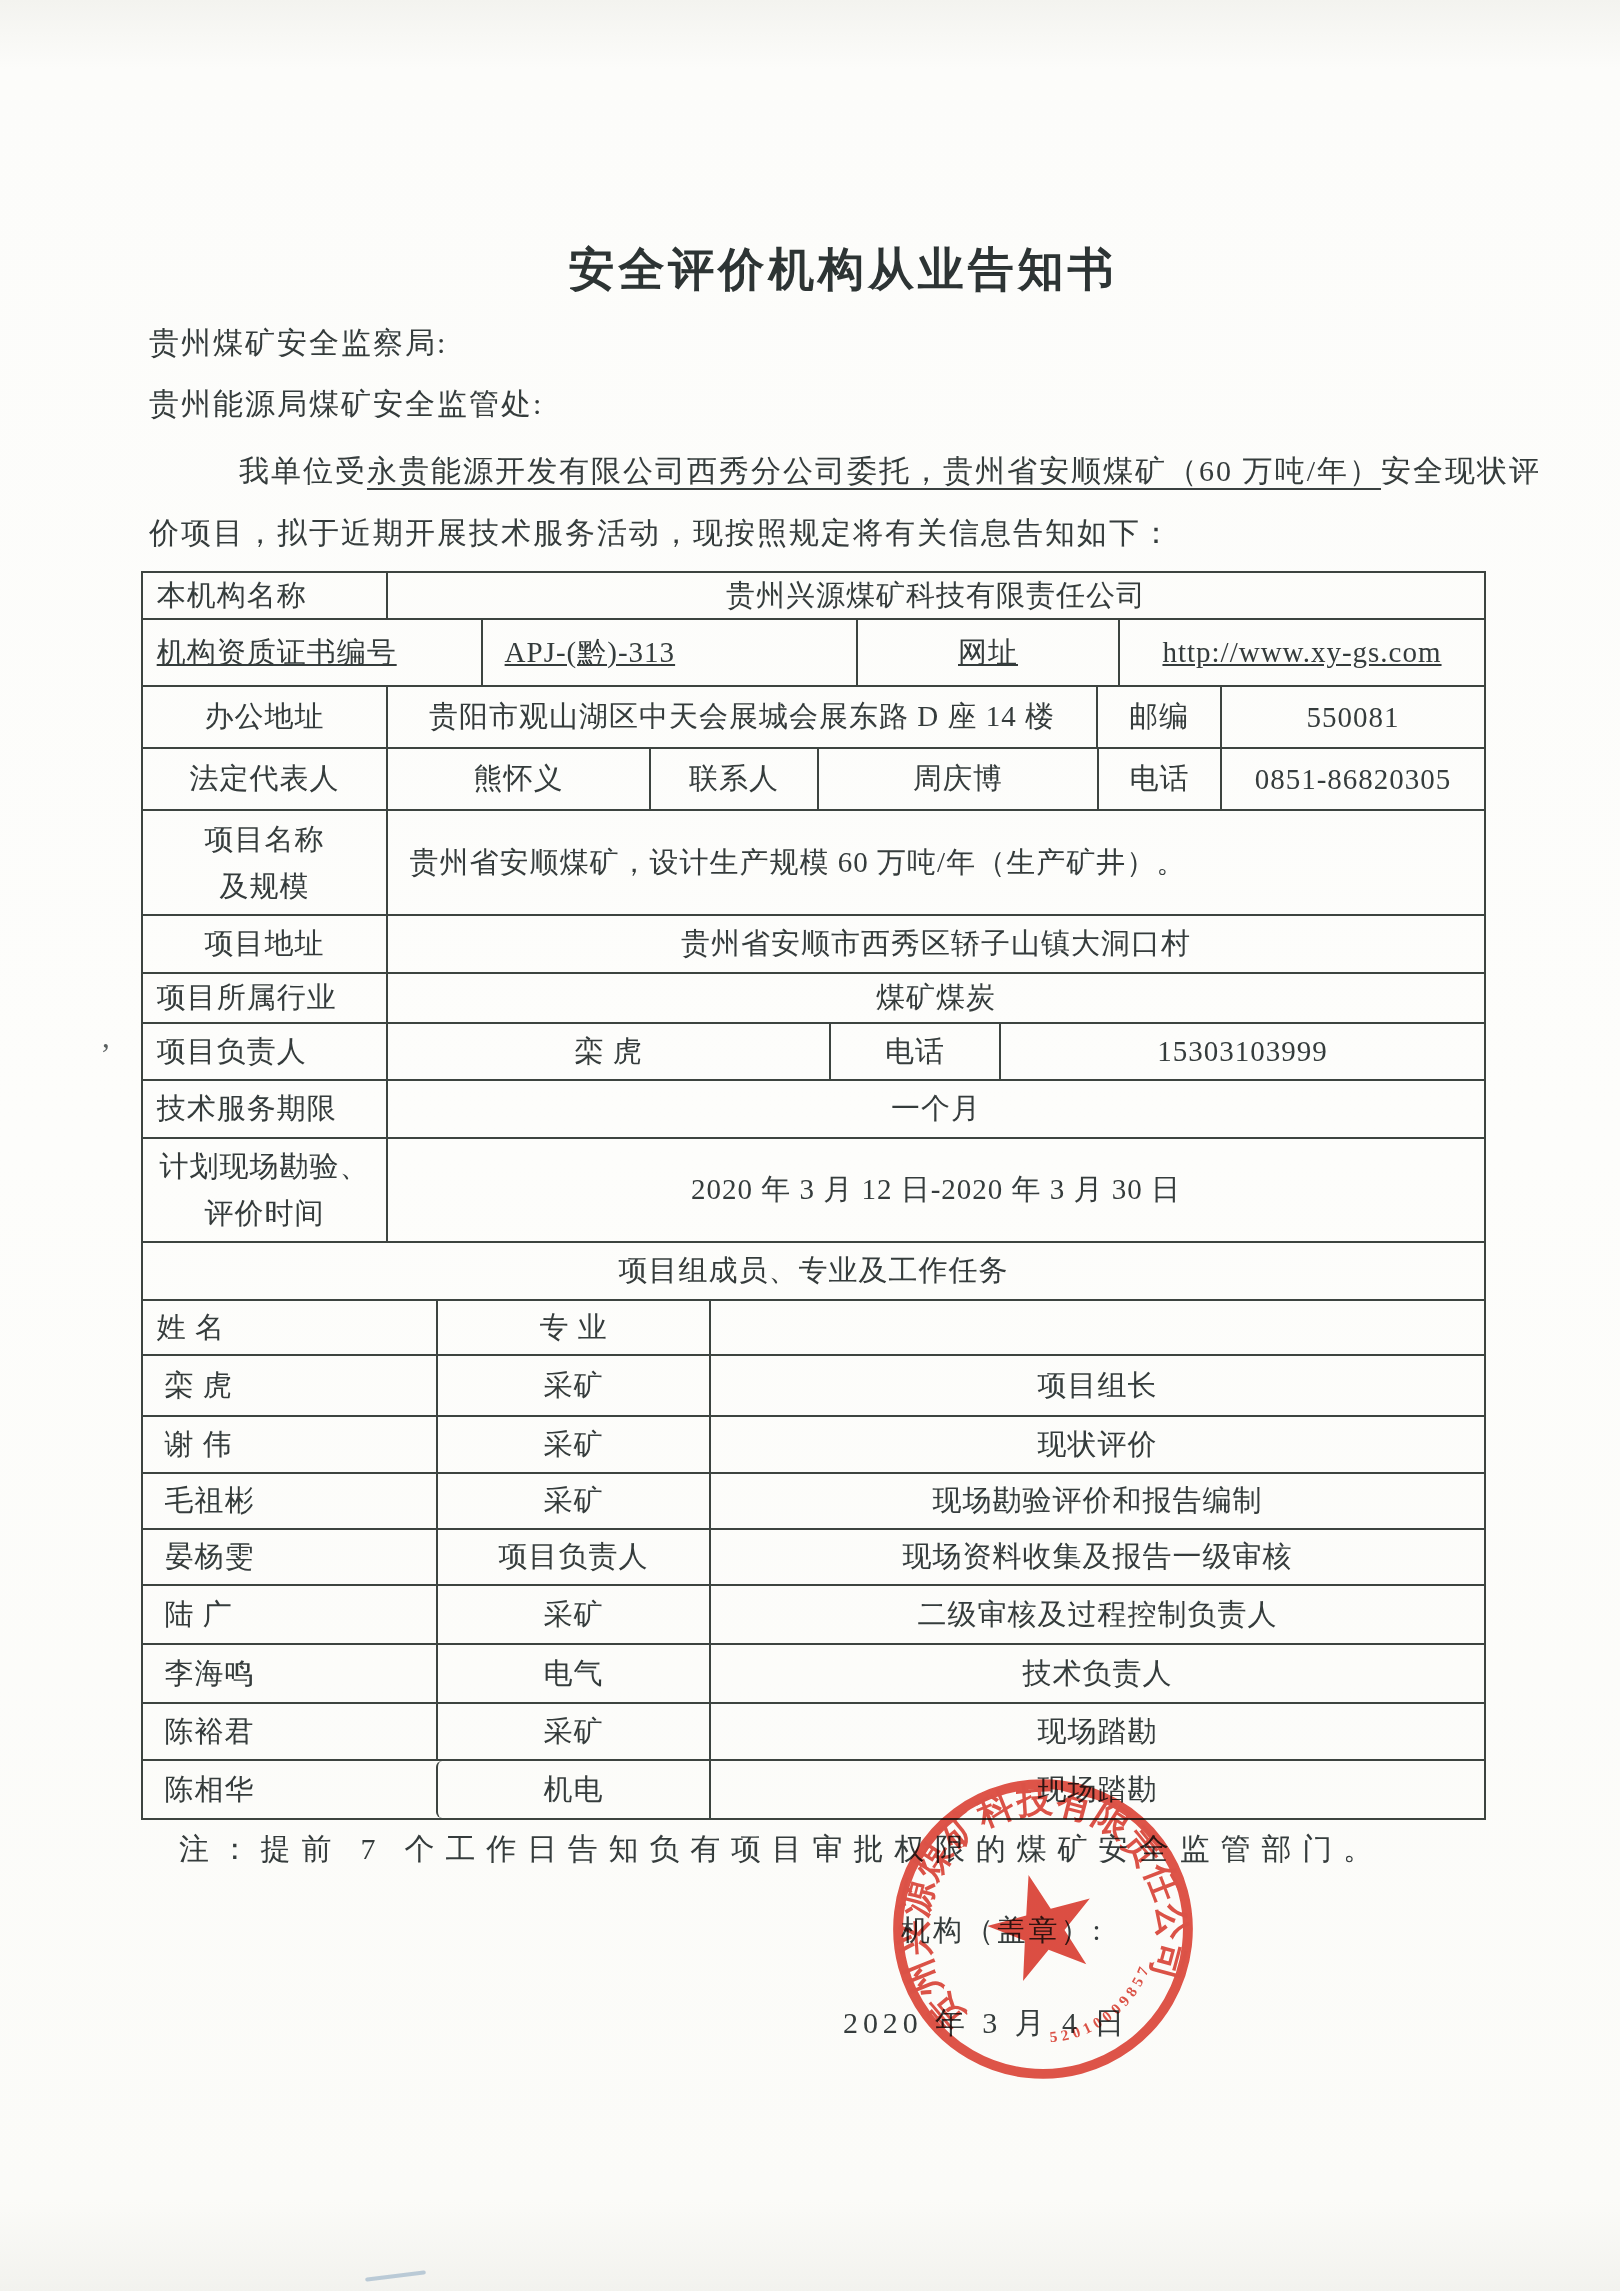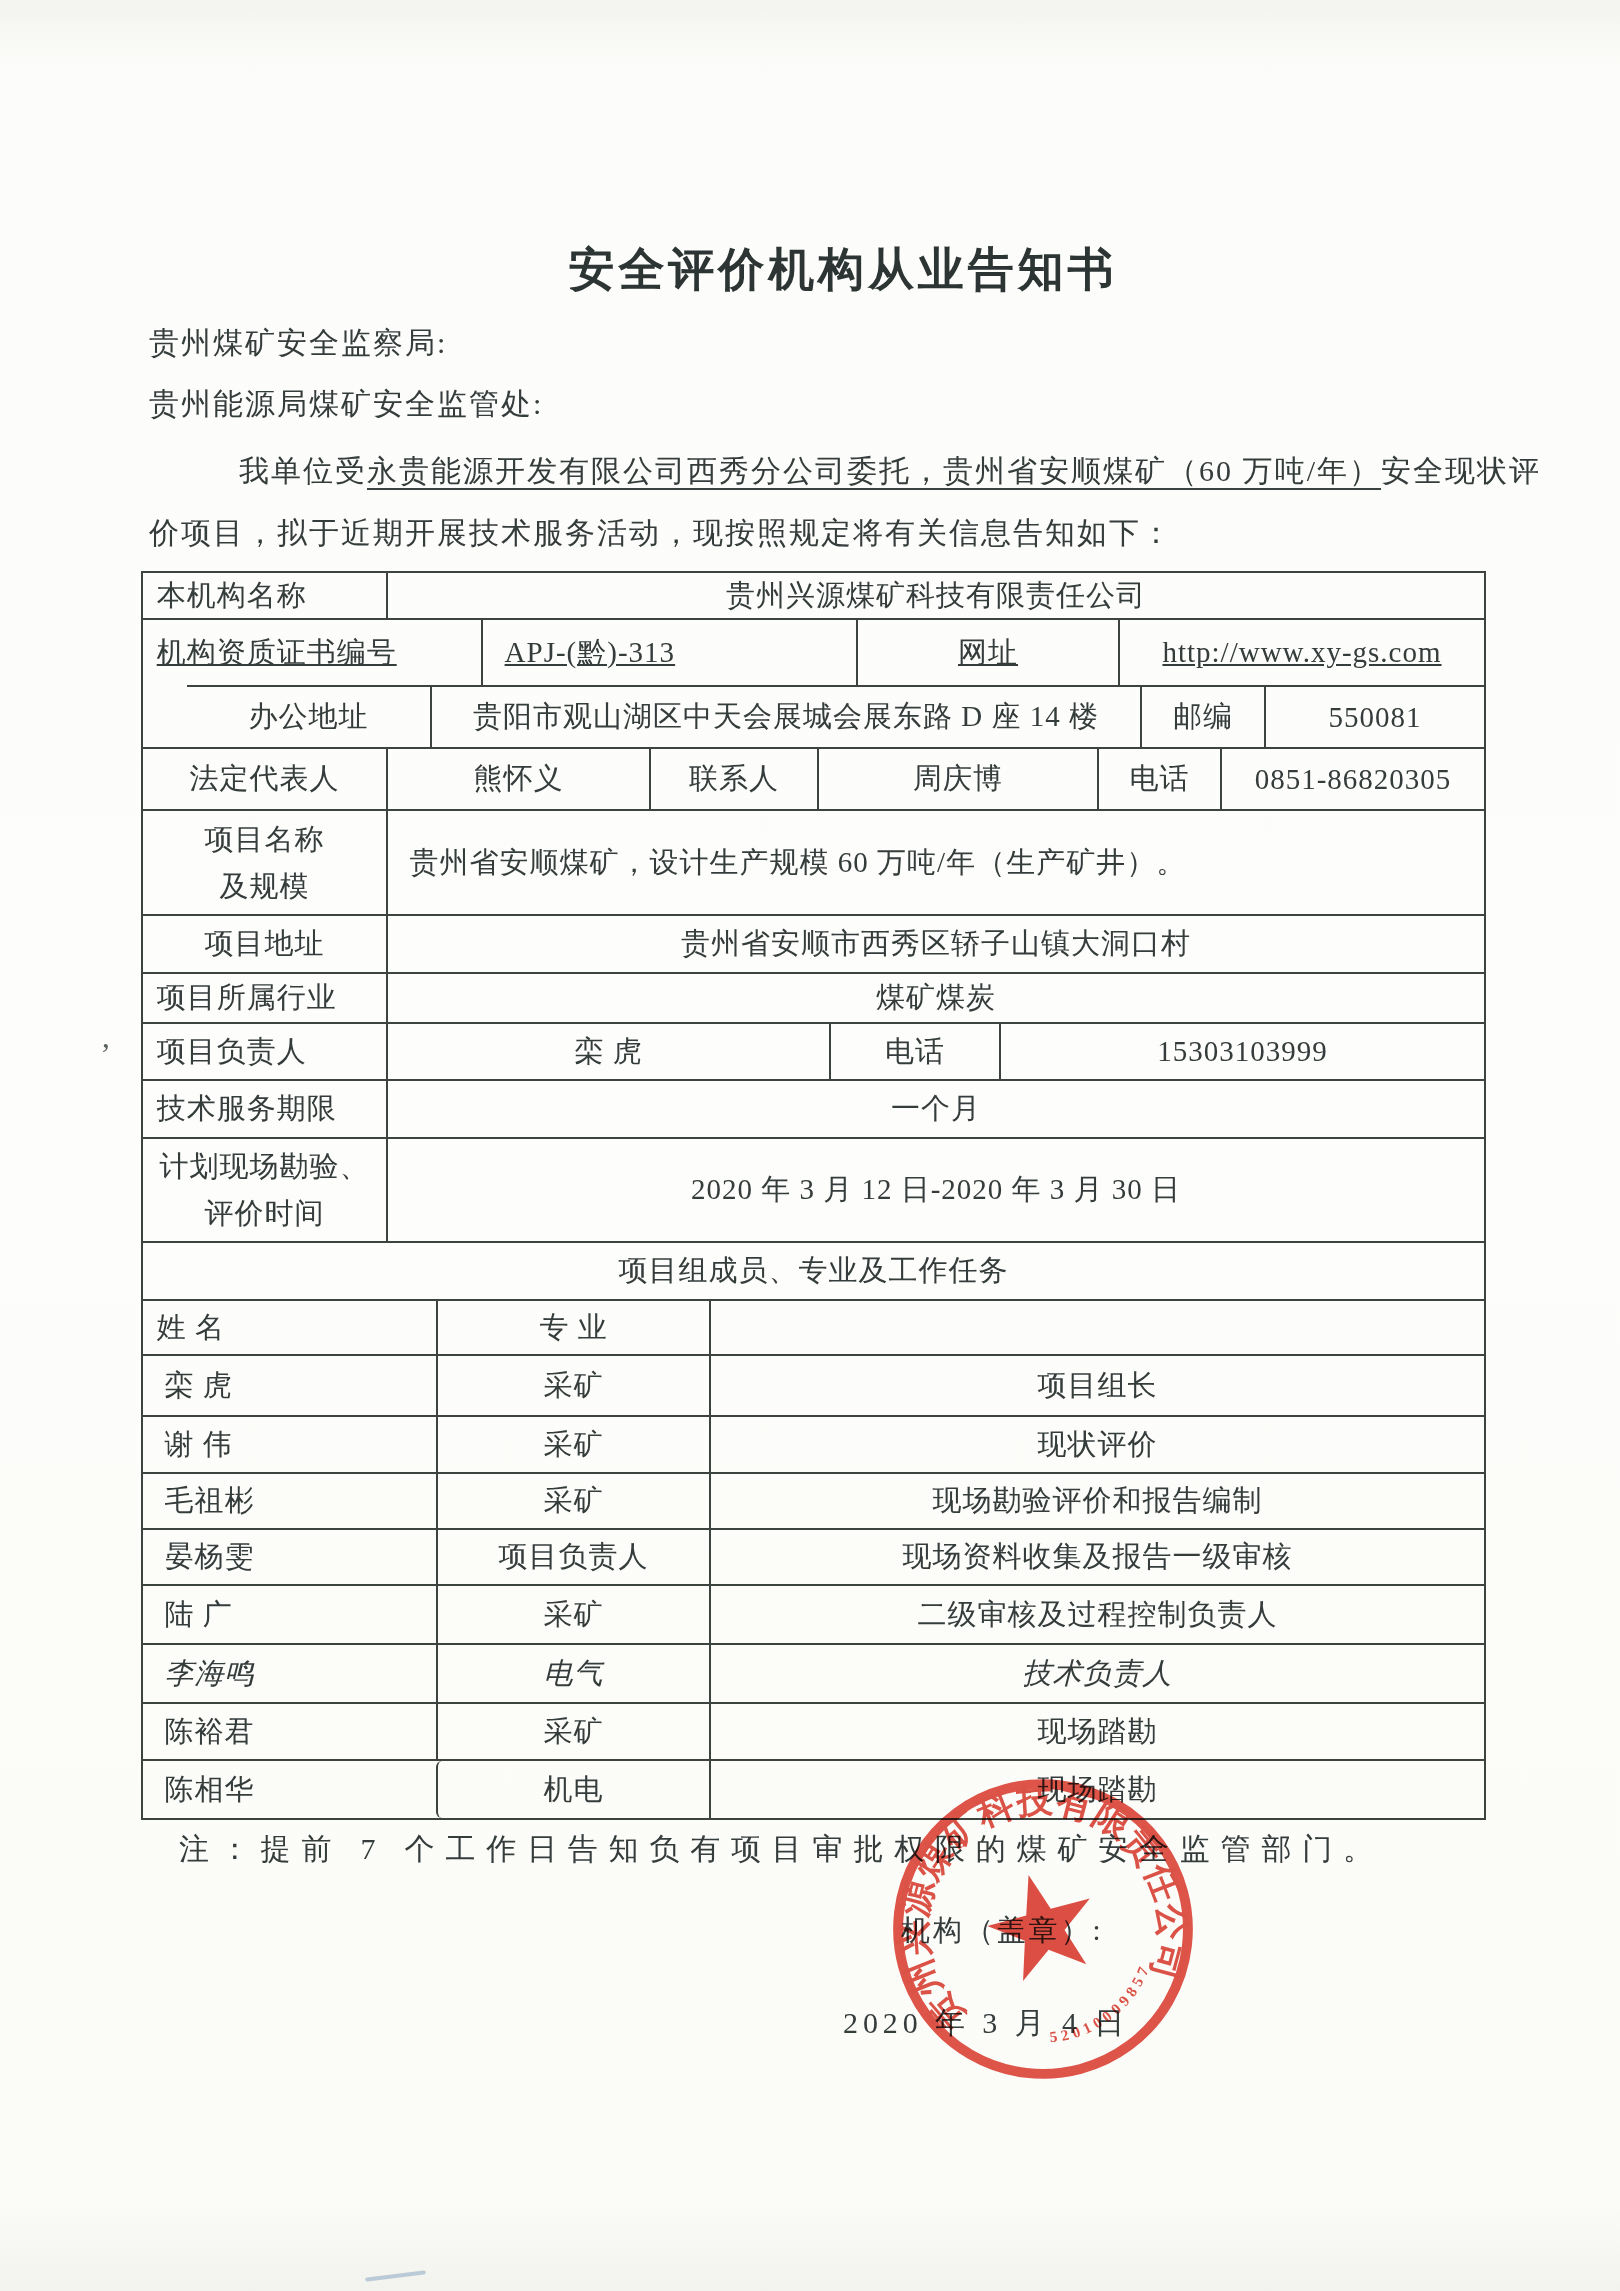--- a/index.html
+++ b/index.html
@@ -69,21 +69,21 @@
       <div class="c grow">贵州兴源煤矿科技有限责任公司</div>
     </div>
 
     <div class="row" style="height:67px;text-decoration:underline;">
       <div class="c l" style="width:338px;">机构资质证书编号</div>
       <div class="c lp" style="width:355px;">APJ-(黔)-313</div>
       <div class="c" style="width:262px;margin-left:20px;">网址</div>
       <div class="c grow">http://www.xy-gs.com</div>
     </div>
 
-    <div class="row" style="height:62px;margin-left:44px;">
+    <div class="row" style="height:62px;">
       <div class="c" style="width:243px;">办公地址</div>
       <div class="c" style="width:710px;">贵阳市观山湖区中天会展城会展东路 D 座 14 楼</div>
       <div class="c" style="width:124px;">邮编</div>
       <div class="c grow">550081</div>
     </div>
 
     <div class="row" style="height:62px;">
       <div class="c" style="width:243px;">法定代表人</div>
       <div class="c" style="width:263px;">熊怀义</div>
       <div class="c" style="width:168px;">联系人</div>
@@ -162,21 +162,21 @@
     <div class="row" style="height:56px;">
       <div class="c lp" style="width:293px;">晏杨雯</div>
       <div class="c" style="width:273px;">项目负责人</div>
       <div class="c grow">现场资料收集及报告一级审核</div>
     </div>
     <div class="row" style="height:59px;">
       <div class="c lp" style="width:293px;">陆  广</div>
       <div class="c" style="width:273px;">采矿</div>
       <div class="c grow">二级审核及过程控制负责人</div>
     </div>
-    <div class="row" style="height:59px;font-style:italic;">
+    <div class="row" style="height:59px;">
       <div class="c lp" style="width:293px;">李海鸣</div>
       <div class="c" style="width:273px;">电气</div>
       <div class="c grow">技术负责人</div>
     </div>
     <div class="row" style="height:57px;">
       <div class="c lp" style="width:293px;">陈裕君</div>
       <div class="c" style="width:273px;">采矿</div>
       <div class="c grow">现场踏勘</div>
     </div>
     <div class="row" style="height:59px;">

